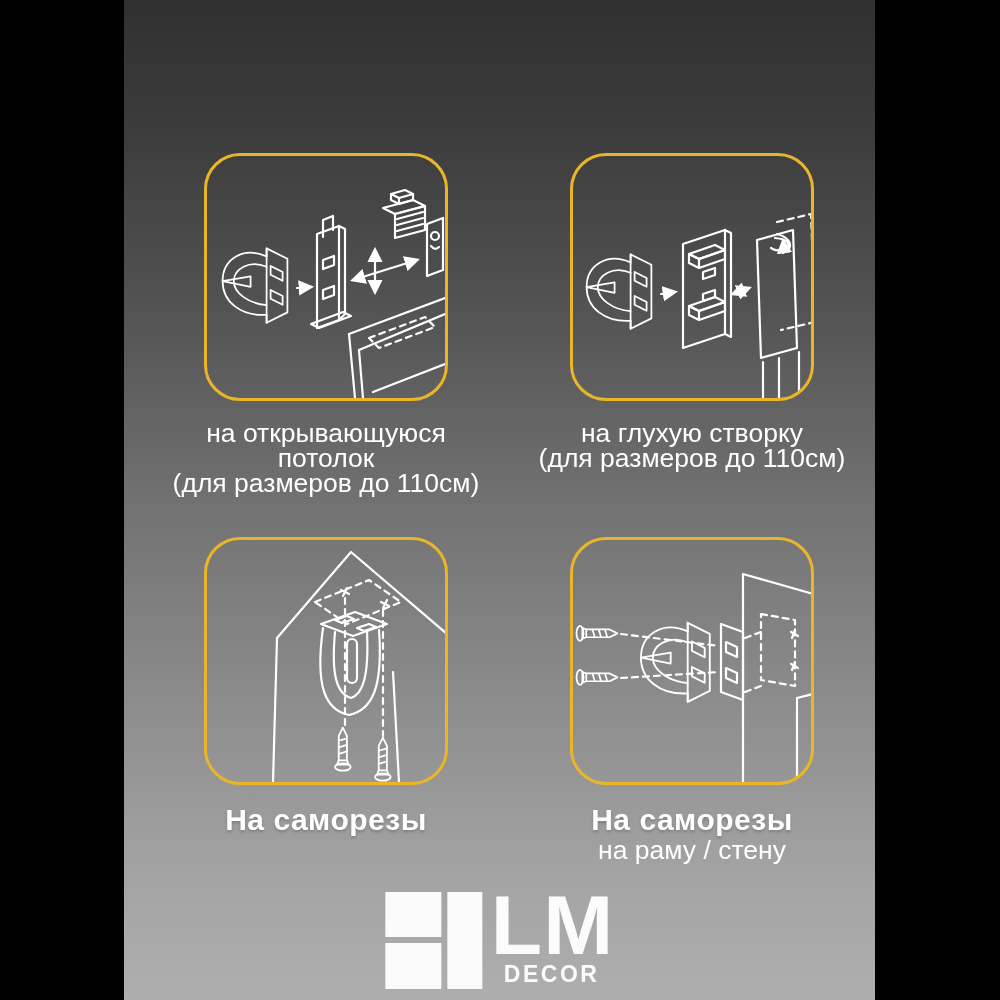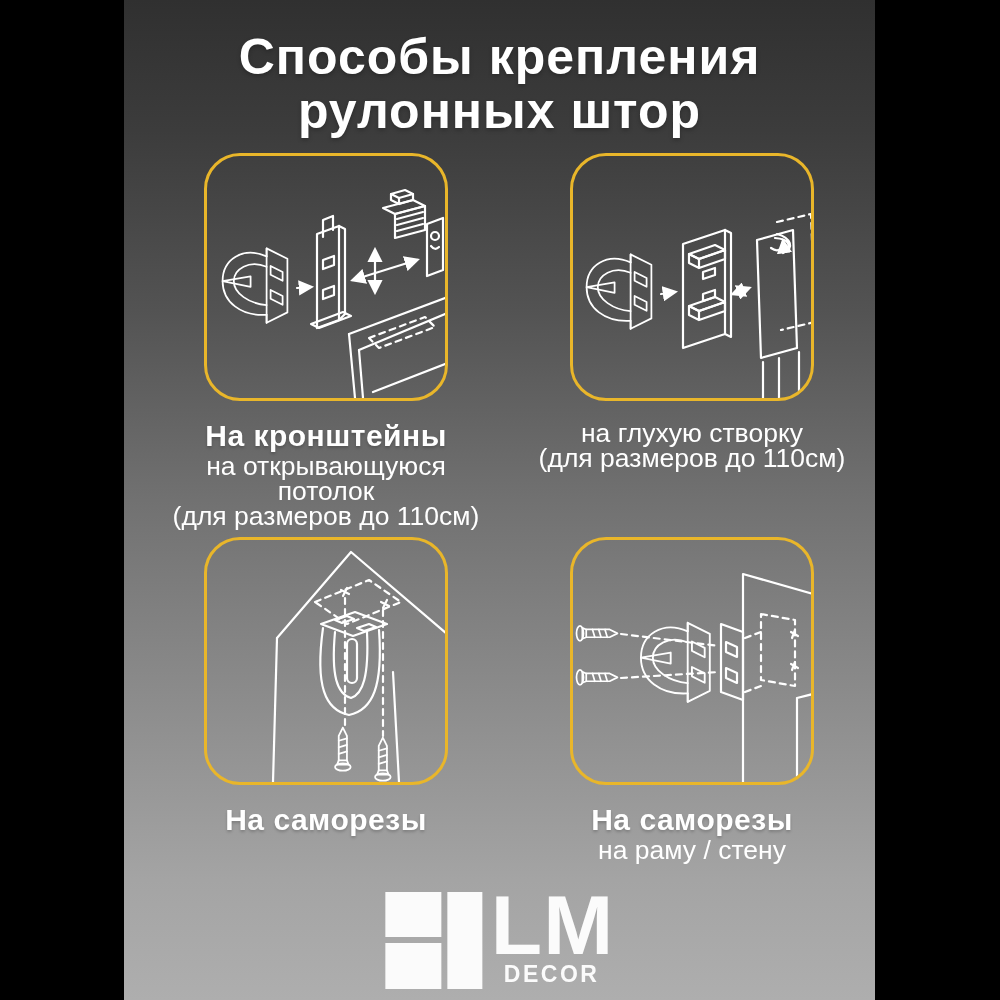--- a/index.html
+++ b/index.html
@@ -64,24 +64,20 @@
     </g>
   </defs>
 </svg>
 
 <div class="canvas">
   <div class="side-bar left"></div>
   <div class="side-bar right"></div>
 
   <div class="content">
 
-    <h1 class="title">
-      <span>Способы крепления</span>
-      <span>рулонных штор</span>
-    </h1>
 
     <div class="cell c00">
       <div class="panel">
         <svg width="238" height="242" viewBox="0 0 238 242">
           <use href="#clamp" transform="translate(10,86) scale(0.8)"></use>
           <path class="ln" d="M90,132 L104,131" marker-end="url(#ah)"></path>
           <g>
             <path class="ln" d="M110,78 L132,70 L132,164 L110,172 Z"></path>
             <path class="ln" d="M116,81 V64 L126,60 V74"></path>
             <path class="ln" d="M132,70 L138,73 L138,158 L132,164"></path>
@@ -106,21 +102,20 @@
             <path class="ln" d="M142,178 L238,142"></path>
             <path class="ln" d="M152,194 L238,158"></path>
             <path class="ln" d="M142,178 L148,242"></path>
             <path class="ln" d="M152,194 L156,242"></path>
             <path class="ln" d="M166,236 L238,208"></path>
             <path class="ln dsh" d="M162,182 L218,161 L228,171 L172,192 Z"></path>
           </g>
         </svg>
       </div>
       <div class="caption">
-        <div class="cap-head">На кронштейны</div>
         <div class="cap-line">на открывающуюся</div>
         <div class="cap-line">потолок</div>
         <div class="cap-line">(для размеров до 110см)</div>
       </div>
     </div>
 
     <div class="cell c01">
       <div class="panel">
         <svg width="238" height="242" viewBox="0 0 238 242">
           <use href="#clamp" transform="translate(8,92) scale(0.8)"></use>

